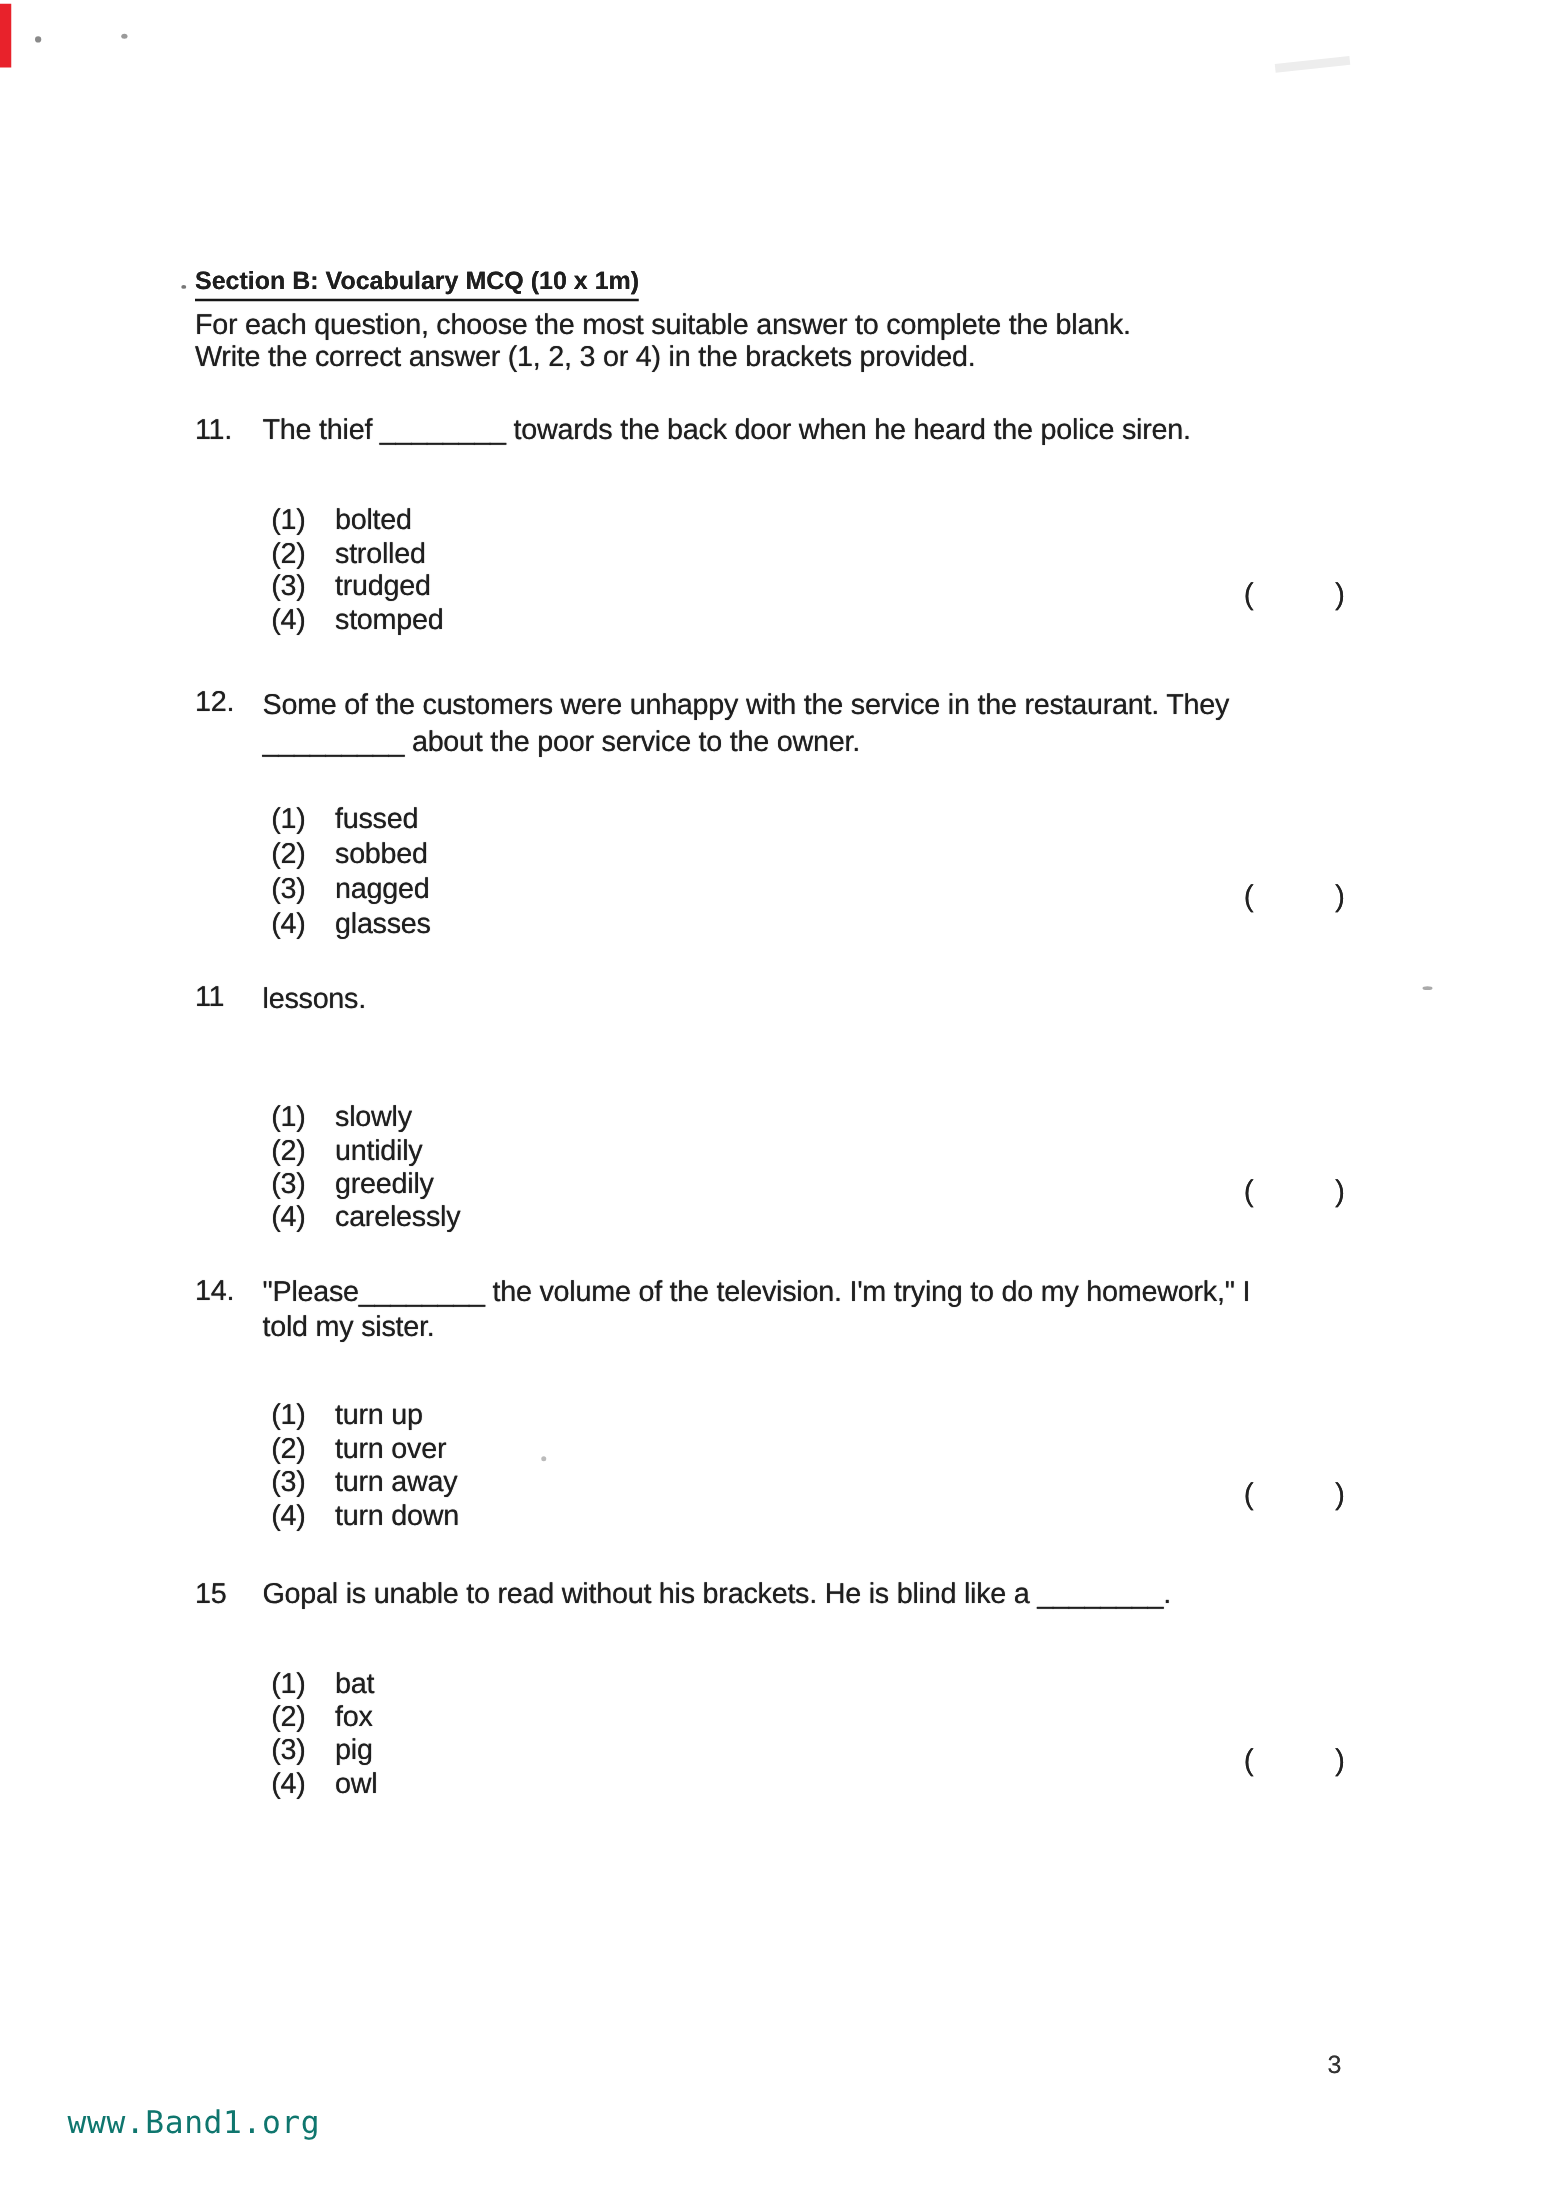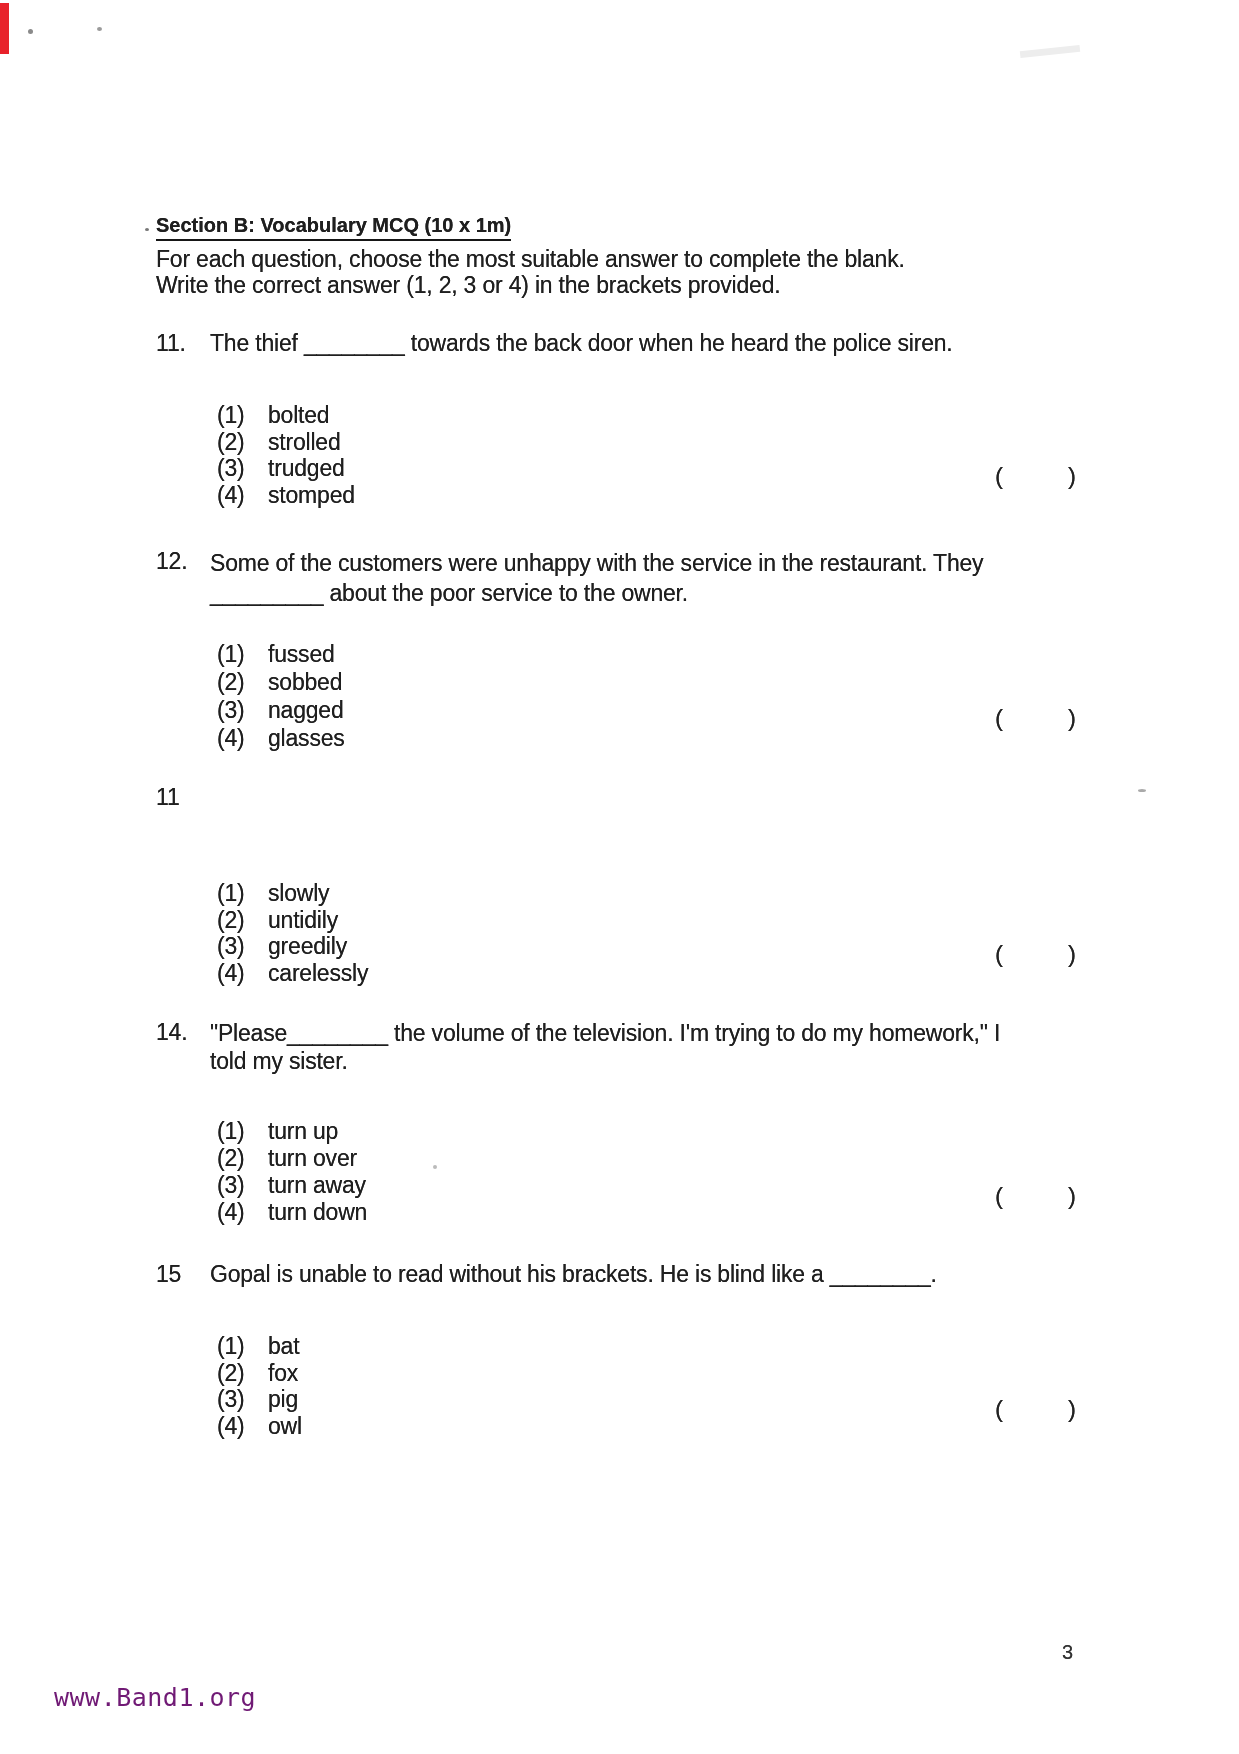--- a/index.html
+++ b/index.html
@@ -28,21 +28,21 @@
   .lh27 .opt-row{line-height:27px;}
   .opt-num{display:inline-block;width:51px;}
   .answer-brackets{position:absolute;font-size:24px;line-height:27px;color:#222;
     text-shadow:0 0 0.5px #444;}
   .answer-brackets .br-open{position:absolute;left:0;}
   .answer-brackets .br-close{position:absolute;left:73px;}
   .red-strip{position:absolute;left:0;top:3px;width:9px;height:51px;background:#e8222b;}
   .speck{position:absolute;border-radius:50%;}
   .footer-url{
     position:absolute;left:54px;top:1683px;
-    font-family:"DejaVu Sans Mono",monospace;font-size:25px;color:#701a75;
+    font-family:"DejaVu Sans Mono",monospace;font-size:25px;color:#0f766e;
     letter-spacing:0.5px;white-space:nowrap;
   }
   .page-number{position:absolute;left:1062px;top:1641px;font-size:20px;color:#333;
     text-shadow:0 0 0.5px #555;}
   .smudge{position:absolute;background:#ededed;transform:rotate(-6deg);}
 </style>
 </head>
 <body>
 
 <div class="red-strip"></div>
@@ -88,20 +88,21 @@
   </div>
   <div class="answer-brackets" style="left:995px;top:704px;">
     <span class="br-open">(</span>
     <span class="br-close">)</span>
   </div>
 </div>
 
 <div>
   <div class="qnum scan-text" style="top:784px;">11</div>
   <div class="qtext scan-text q13-lines" style="top:784px;">
+    <div>lessons.</div>
   </div>
   <div class="opts scan-text lh265" style="top:867px;">
     <div class="opt-row"><span class="opt-num">(1)</span><span>slowly</span></div>
     <div class="opt-row"><span class="opt-num">(2)</span><span>untidily</span></div>
     <div class="opt-row"><span class="opt-num">(3)</span><span>greedily</span></div>
     <div class="opt-row"><span class="opt-num">(4)</span><span>carelessly</span></div>
   </div>
   <div class="answer-brackets" style="left:995px;top:940px;">
     <span class="br-open">(</span>
     <span class="br-close">)</span>

